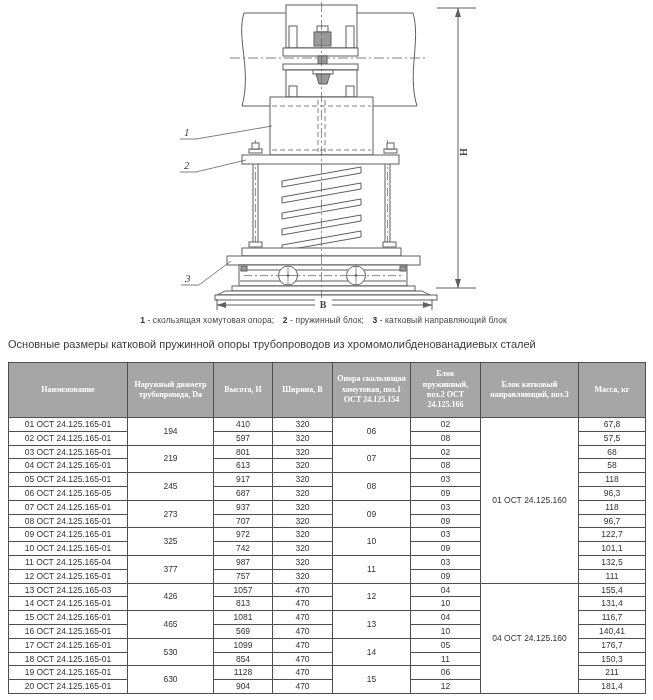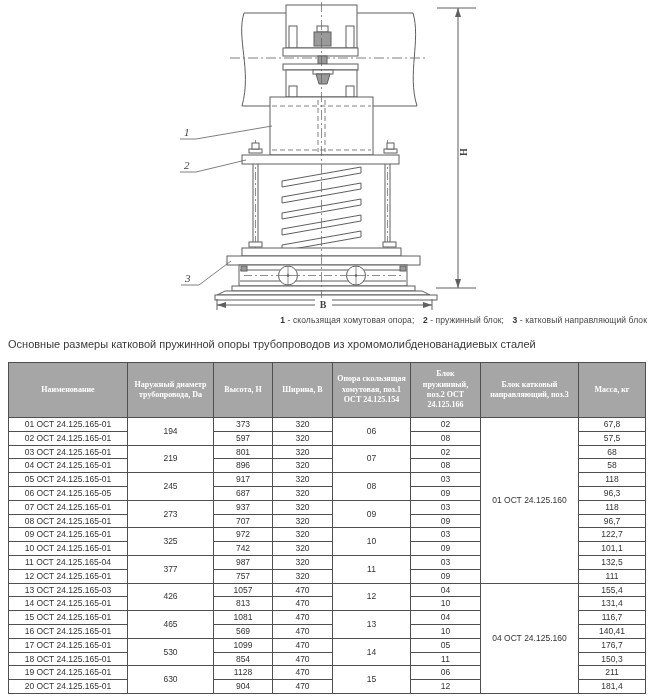--- a/index.html
+++ b/index.html
@@ -3,21 +3,21 @@
 <meta charset="utf-8">
 <style>
   * { margin:0; padding:0; box-sizing:border-box; }
   html,body { background:#fff; }
   .page {
     position:relative; width:653px; height:700px; background:#fff;
     font-family:"Liberation Sans", sans-serif; overflow:hidden;
   }
   .drawing { position:absolute; left:0; top:0; }
   .caption {
-    position:absolute; left:0; top:315px; width:653px; text-align:right;
+    position:absolute; left:0; top:315px; width:653px; text-align:center;
     font-size:8.5px; color:#454545; letter-spacing:0.1px;
   }
   .caption b { font-weight:bold; color:#333; }
   .caption span { margin-right:6px; }
   .doc-title {
     position:absolute; left:8px; top:338px; width:640px;
     font-size:11px; color:#3a3a3a;
   }
   table.spec {
     position:absolute; left:8px; top:362px;
@@ -188,21 +188,21 @@
           <th>Опора скользящая хомутовая, поз.1 ОСТ 24.125.154</th>
           <th>Блок пружинный, поз.2 ОСТ 24.125.166</th>
           <th>Блок катковый направляющий, поз.3</th>
           <th>Масса, кг</th>
         </tr>
       </thead>
     <tbody id="tbl-body">
         <tr>
           <td>01 ОСТ 24.125.165-01</td>
           <td rowspan="2">194</td>
-          <td>373</td>
+          <td>410</td>
           <td>320</td>
           <td rowspan="2">06</td>
           <td>02</td>
           <td rowspan="12">01 ОСТ 24.125.160</td>
           <td>67,8</td>
         </tr>
         <tr>
           <td>02 ОСТ 24.125.165-01</td>
           <td>597</td>
           <td>320</td>
@@ -213,21 +213,21 @@
           <td>03 ОСТ 24.125.165-01</td>
           <td rowspan="2">219</td>
           <td>801</td>
           <td>320</td>
           <td rowspan="2">07</td>
           <td>02</td>
           <td>68</td>
         </tr>
         <tr>
           <td>04 ОСТ 24.125.165-01</td>
-          <td>896</td>
+          <td>613</td>
           <td>320</td>
           <td>08</td>
           <td>58</td>
         </tr>
         <tr>
           <td>05 ОСТ 24.125.165-01</td>
           <td rowspan="2">245</td>
           <td>917</td>
           <td>320</td>
           <td rowspan="2">08</td>

